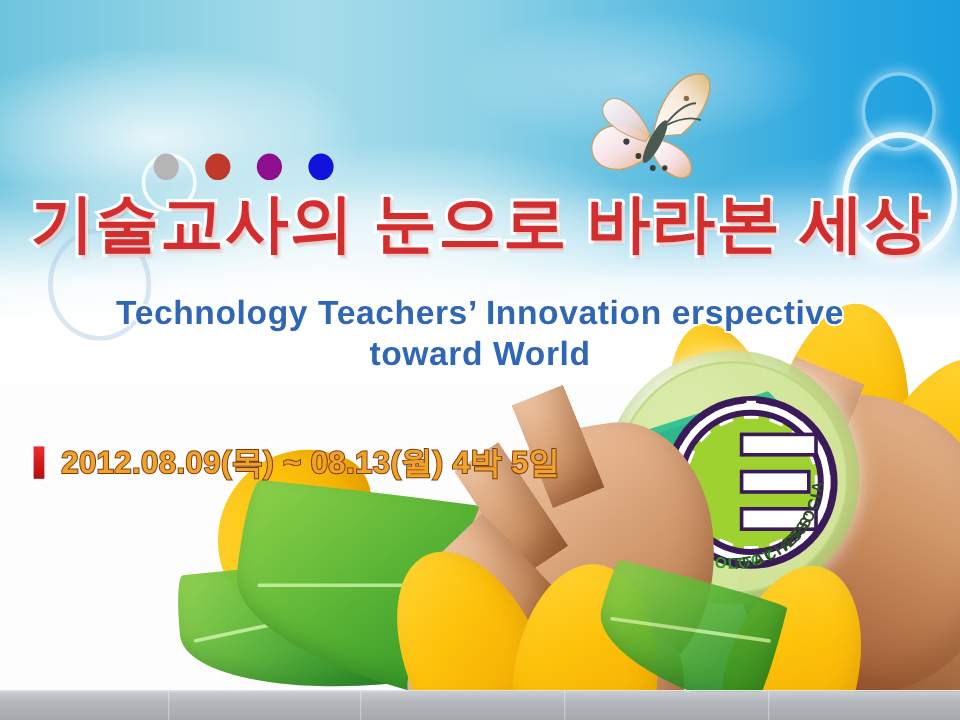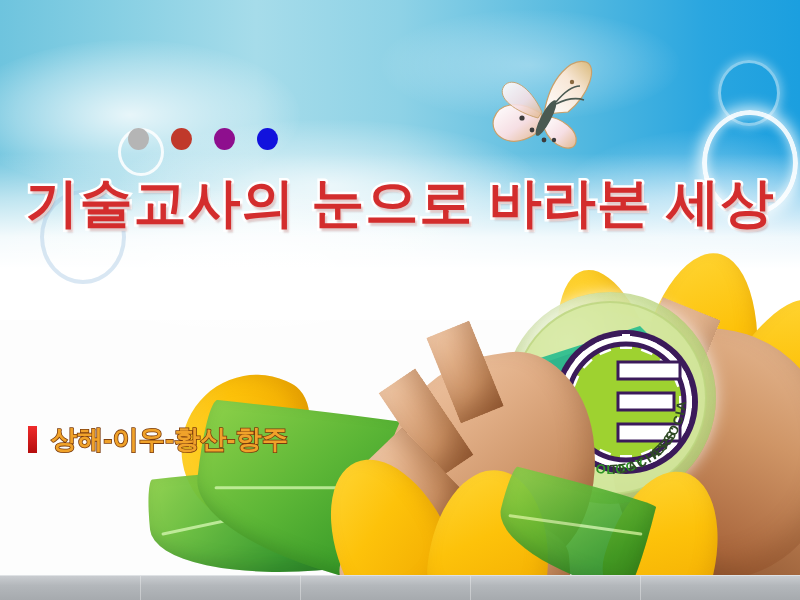--- a/index.html
+++ b/index.html
@@ -212,21 +212,21 @@
     gap: 22px;
     align-items: center;
   }
   .dot {
     width: 21px; height: 22px;
     border-radius: 50%;
   }
 
   .t-title {
     position: absolute;
-    left: 0; top: 168px;
+    left: 0; top: 151px;
     width: 800px;
     text-align: center;
     font-size: 53px;
     font-weight: bold;
     letter-spacing: 1px;
     color: #d32d2d;
     -webkit-text-stroke: 5px #ffffff;
     paint-order: stroke fill;
     white-space: nowrap;
     text-shadow: 2px 3px 2px rgba(120,20,20,0.22);
@@ -484,26 +484,30 @@
 
   <div class="dots">
     <span class="dot" style="background:#b5b5b5"></span>
     <span class="dot" style="background:#c0392b"></span>
     <span class="dot" style="background:#8e0f8e"></span>
     <span class="dot" style="background:#1212dd"></span>
   </div>
 
   <div class="t-title">기술교사의 눈으로 바라본 세상</div>
 
-
-
-  <div class="infoline row2">
+  <div class="t-sub">
+    <div>Technology Teachers’ Innovation erspective</div>
+    <div>toward World</div>
+  </div>
+
+  <div class="infoline row1">
     <span class="bullet"></span>
-    <span class="txt">상해-이우-황산-항주</span>
+    <span class="txt">2012.08.09(목) ~ 08.13(월) 4박 5일</span>
   </div>
+
 
   <div class="bottombar">
     <span class="seg" style="left:140px"></span>
     <span class="seg" style="left:300px"></span>
     <span class="seg" style="left:470px"></span>
     <span class="seg" style="left:640px"></span>
   </div>
 
 </div>
 

